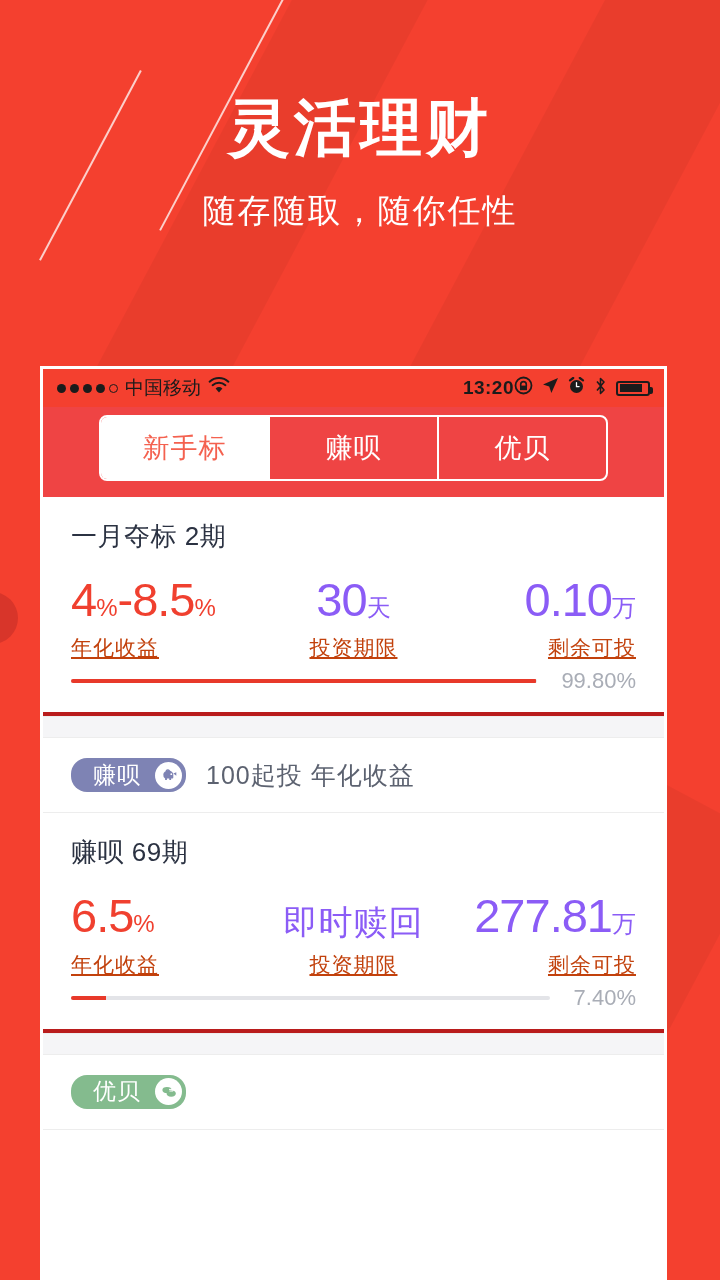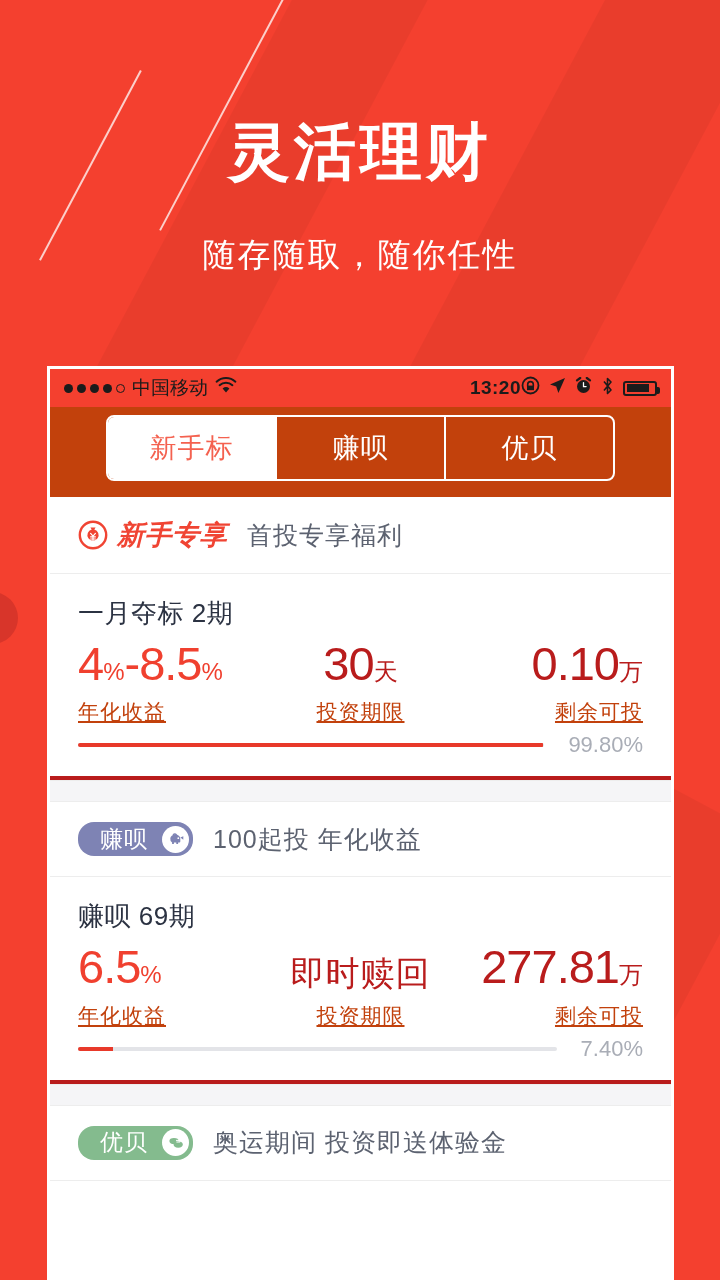--- a/index.html
+++ b/index.html
@@ -28,38 +28,38 @@
   }
   .blob {
     position:absolute;
     background:#d8352a;
     border-radius:50%;
   }
 
   
   #hero { position:absolute; top:0; left:0; width:720px; text-align:center; }
   #hero .title {
-    margin-top:116px;
+    margin-top:92px;
     color:#ffffff;
     font-size:62px;
     font-weight:bold;
     letter-spacing:4px;
     line-height:1.15;
   }
   #hero .subtitle {
-    margin-top:46px;
+    margin-top:26px;
     color:#ffffff;
     font-size:33px;
     letter-spacing:2px;
   }
 
   
   #phone {
     position:absolute;
-    left:47px;
+    left:40px;
     top:366px;
     width:627px;
     height:915px;
     border:3px solid #ffffff;
     border-bottom:none;
     background:#ffffff;
     overflow:hidden;
   }
 
   
@@ -87,21 +87,21 @@
     padding:1.5px;
   }
   .battery::after {
     content:""; position:absolute; right:-5px; top:4px;
     width:3px; height:7px; background:#1b1b1b; border-radius:0 2px 2px 0;
   }
   .battery i { display:block; height:100%; width:85%; background:#1b1b1b; }
 
   
   #tabbar {
-    background:#c2410c;
+    background:#ef4444;
     padding:8px 56px 16px 56px;
     display:flex;
     justify-content:center;
   }
   .tabs {
     display:flex;
     border:2px solid #ffffff;
     border-radius:8px;
     overflow:hidden;
     width:100%;
@@ -153,28 +153,28 @@
   .badge-label { color:#ffffff; font-size:23px; letter-spacing:1px; }
   .badge-ico {
     width:27px; height:27px; border-radius:50%;
     background:#ffffff;
     display:flex; align-items:center; justify-content:center;
   }
 
   
   .card { padding:22px 28px 18px 28px; border-bottom:4px solid #b91c1c; }
   .card-title { color:#2b3242; font-size:26px; letter-spacing:.5px; }
-  .card-cols { display:flex; align-items:flex-end; margin-top:8px; }
+  .card-cols { display:flex; align-items:flex-end; margin-top:21px; }
   .col { flex:1; }
   .col.c1 { text-align:left; }
   .col.c2 { text-align:center; }
   .col.c3 { text-align:right; }
   .val {
     font-size:47px;
-    color:#b91c1c;
+    color:#8b5cf6;
     line-height:1.05;
     letter-spacing:-1px;
     white-space:nowrap;
   }
   .val.rate { color:#f0402f; }
   .val .u { font-size:24px; letter-spacing:0; }
   .val.term-text { font-size:34px; letter-spacing:1px; }
   .lab { color:#c2410c; font-size:21px; margin-top:10px; letter-spacing:1px;text-decoration:underline; }
 
   .prog-row { display:flex; align-items:center; gap:24px; margin-top:6px; }
@@ -266,33 +266,20 @@
   <div id="tabbar">
     <div class="tabs">
       <div class="tab active">新手标</div>
       <div class="tab">赚呗</div>
       <div class="tab">优贝</div>
     </div>
   </div>
 
   <div id="content">
 
-    <div class="sec-head">
-      <div class="newbie-mark">
-        <span class="bag-icon">
-          <svg width="30" height="30" viewBox="0 0 30 30">
-            <circle cx="15" cy="15" r="13.2" fill="none" stroke="#f04433" stroke-width="2.4"></circle>
-            <path d="M12.4 7.4 h5.2 l-1.3 2.2 a5.6 5.6 0 1 1 -2.6 0 Z" fill="#f04433"></path>
-            <path d="M12.6 13.4 L15 16.2 L17.4 13.4 M12.6 16.8 h4.8 M12.6 19 h4.8 M15 16.2 v4.2" stroke="#ffffff" stroke-width="1.2" fill="none" stroke-linecap="round"></path>
-          </svg>
-        </span>
-        <span class="newbie-text">新手专享</span>
-      </div>
-      <span class="sec-sub">首投专享福利</span>
-    </div>
 
     <div class="card">
       <div class="card-title">一月夺标 2期</div>
       <div class="card-cols">
         <div class="col c1">
           <div class="val rate"><span>4</span><span class="u">%</span><span>-</span><span>8.5</span><span class="u">%</span></div>
           <div class="lab">年化收益</div>
         </div>
         <div class="col c2">
           <div class="val"><span>30</span><span class="u">天</span></div>
@@ -362,19 +349,18 @@
           <span class="badge-label">优贝</span>
           <span class="badge-ico">
             <svg width="18" height="14" viewBox="0 0 18 14">
               <ellipse cx="7" cy="5" rx="4.6" ry="3.1" fill="#84bb8e"></ellipse>
               <ellipse cx="11.2" cy="8.6" rx="4.6" ry="3.1" fill="#84bb8e"></ellipse>
               <path d="M9.4 4.4 h3.6 M9.8 6 h3" stroke="#ffffff" stroke-width="1" stroke-linecap="round"></path>
             </svg>
           </span>
         </span>
       </div>
-      <span class="sec-sub">奥运期间 投资即送体验金</span>
     </div>
 
     <div class="card" style="height:50px;border-bottom:none;"></div>
 
   </div>
 </div>
 
 </body></html>

